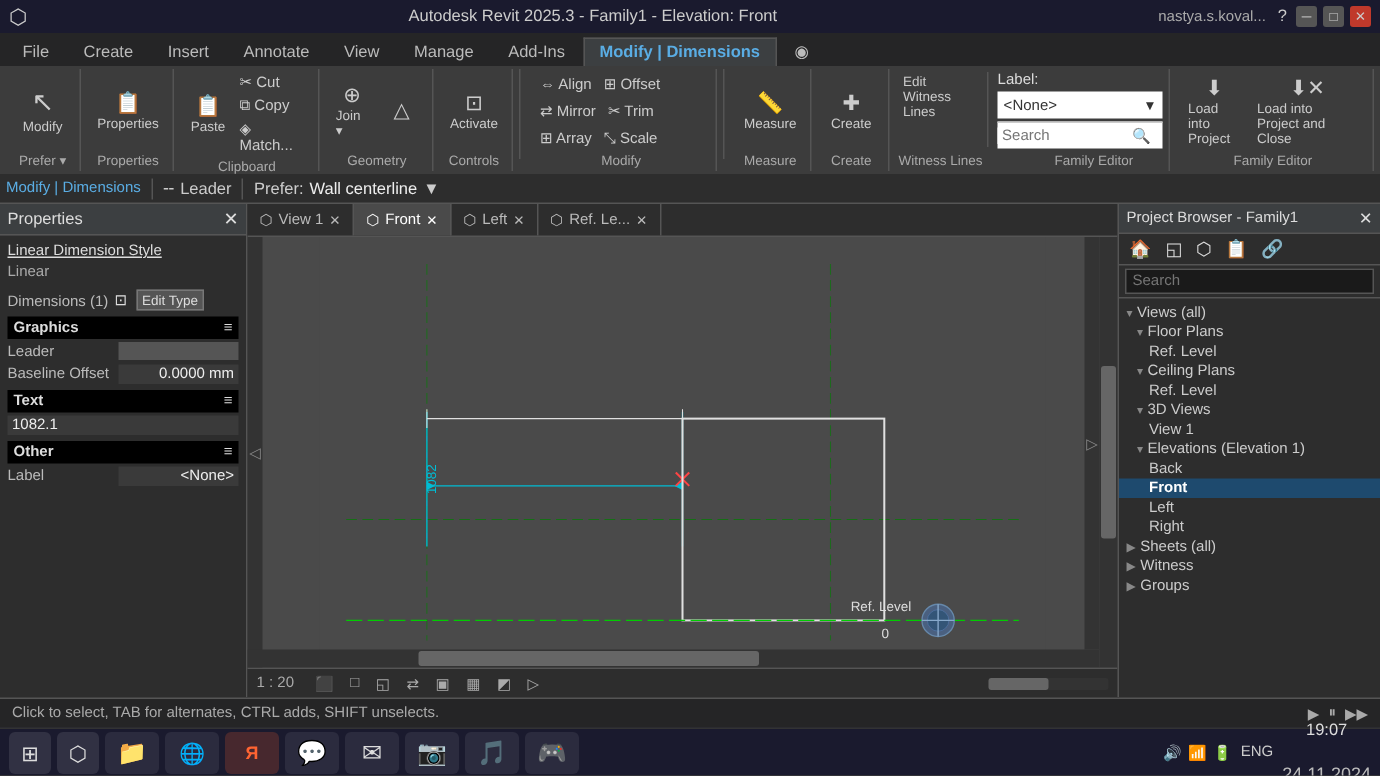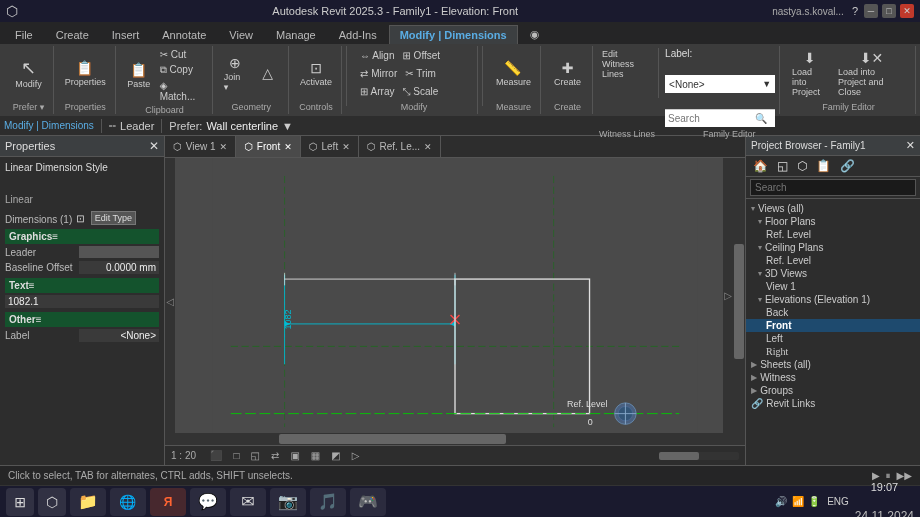--- a/index.html
+++ b/index.html
@@ -122,35 +122,35 @@
       align-items: center;
       justify-content: space-between;
       padding: 3px 5px;
       background: #3c3f41;
       border-bottom: 1px solid #555;
       font-size: 11px;
       color: #ddd;
     }
     .panel-close { cursor: pointer; font-size: 12px; }
     #properties-content { padding: 5px; flex: 1; overflow-y: auto; }
-    .prop-section-title { font-size: 10px; color: #ddd; margin-bottom: 21px; }
+    .prop-section-title { font-size: 10px; color: #ddd; margin-bottom: 3px; text-decoration: underline; }
     .prop-value { font-size: 10px; color: #aaa; margin-bottom: 6px; }
     .prop-row { display: flex; align-items: center; justify-content: space-between; margin-bottom: 3px; font-size: 10px; }
     .prop-label { color: #bbb; flex: 1; }
     .prop-val { color: #eee; flex: 1; text-align: right; background: #3a3a3a; padding: 1px 3px; }
     .prop-group-header {
-      background: #14532d;
+      background: #000000;
       padding: 2px 4px;
       font-size: 10px;
       font-weight: bold;
       color: #ddd;
       margin: 4px 0 2px 0;
       display: flex;
       align-items: center;
-      justify-content: flex-start;
+      justify-content: space-between;
       cursor: pointer;
     }
     .edit-type-btn {
       font-size: 9px;
       background: #555;
       border: 1px solid #777;
       padding: 1px 3px;
       cursor: pointer;
       color: #ddd;
       margin-left: 4px;
@@ -476,21 +476,21 @@
       </div>
 
       <div style="display:flex;flex-direction:column;border-right:1px solid #555;padding:2px 4px;position:relative;">
         <div style="display:flex;gap:4px;align-items:flex-start;flex:1;">
 
           <div style="display:flex;flex-direction:column;gap:2px;">
             <div class="small-ribbon-btn" style="font-size:9px;">Edit<br>Witness Lines</div>
           </div>
           <div class="separator-v" style="height:50px;"></div>
 
-          <div style="display:flex;flex-direction:column;gap:16px;min-width:110px;">
+          <div style="display:flex;flex-direction:column;gap:2px;min-width:110px;">
             <span style="font-size:10px;color:#ddd;">Label:</span>
 
             <div id="label-dropdown-trigger" style="background:#fff;height:18px;display:flex;align-items:center;justify-content:space-between;padding:0 4px;cursor:pointer;min-width:100px;">
               <span style="color:#333;font-size:10px;">&lt;None&gt;</span>
               <span style="color:#333;font-size:9px;">▼</span>
             </div>
 
             <div style="background:#fff;height:18px;display:flex;align-items:center;border-top:1px solid #ccc;">
               <input type="text" placeholder="Search" style="border: none; outline: none; width: 90px; font-size: 10px; padding: 0px 3px; color: rgb(51, 51, 51); background: rgb(255, 255, 255);">
               <span style="color:#888;font-size:10px;">🔍</span>
@@ -733,37 +733,34 @@
         </div>
         <div class="tree-item" style="padding-left:20px;">
           <span>Back</span>
         </div>
         <div class="tree-item bold selected" style="padding-left:20px;background:#1e4a6e;">
           <span style="font-weight:bold;color:#fff;">Front</span>
         </div>
         <div class="tree-item" style="padding-left:20px;">
           <span>Left</span>
         </div>
-        <div class="tree-item" style="padding-left:20px;font-family:Liberation Serif, serif;">
+        <div class="tree-item" style="padding-left:20px;">
           <span>Right</span>
         </div>
         <div class="tree-item" style="padding-left:5px;">
           <span class="tree-arrow">▶</span>
           <span>Sheets (all)</span>
         </div>
         <div class="tree-item" style="padding-left:5px;">
           <span class="tree-arrow">▶</span>
           <span>Witness</span>
         </div>
         <div class="tree-item" style="padding-left:5px;">
           <span class="tree-arrow">▶</span>
           <span>Groups</span>
-        </div>
-        <div class="tree-item" style="padding-left:5px;">
-          <span>🔗 Revit Links</span>
         </div>
       </div>
     </div>
   </div>
 
   <div id="status-bar">
     <div id="status-left">Click to select, TAB for alternates, CTRL adds, SHIFT unselects.</div>
     <div id="status-right">
       <span style="cursor:pointer;">▶</span>
       <span style="cursor:pointer;">⏸</span>

